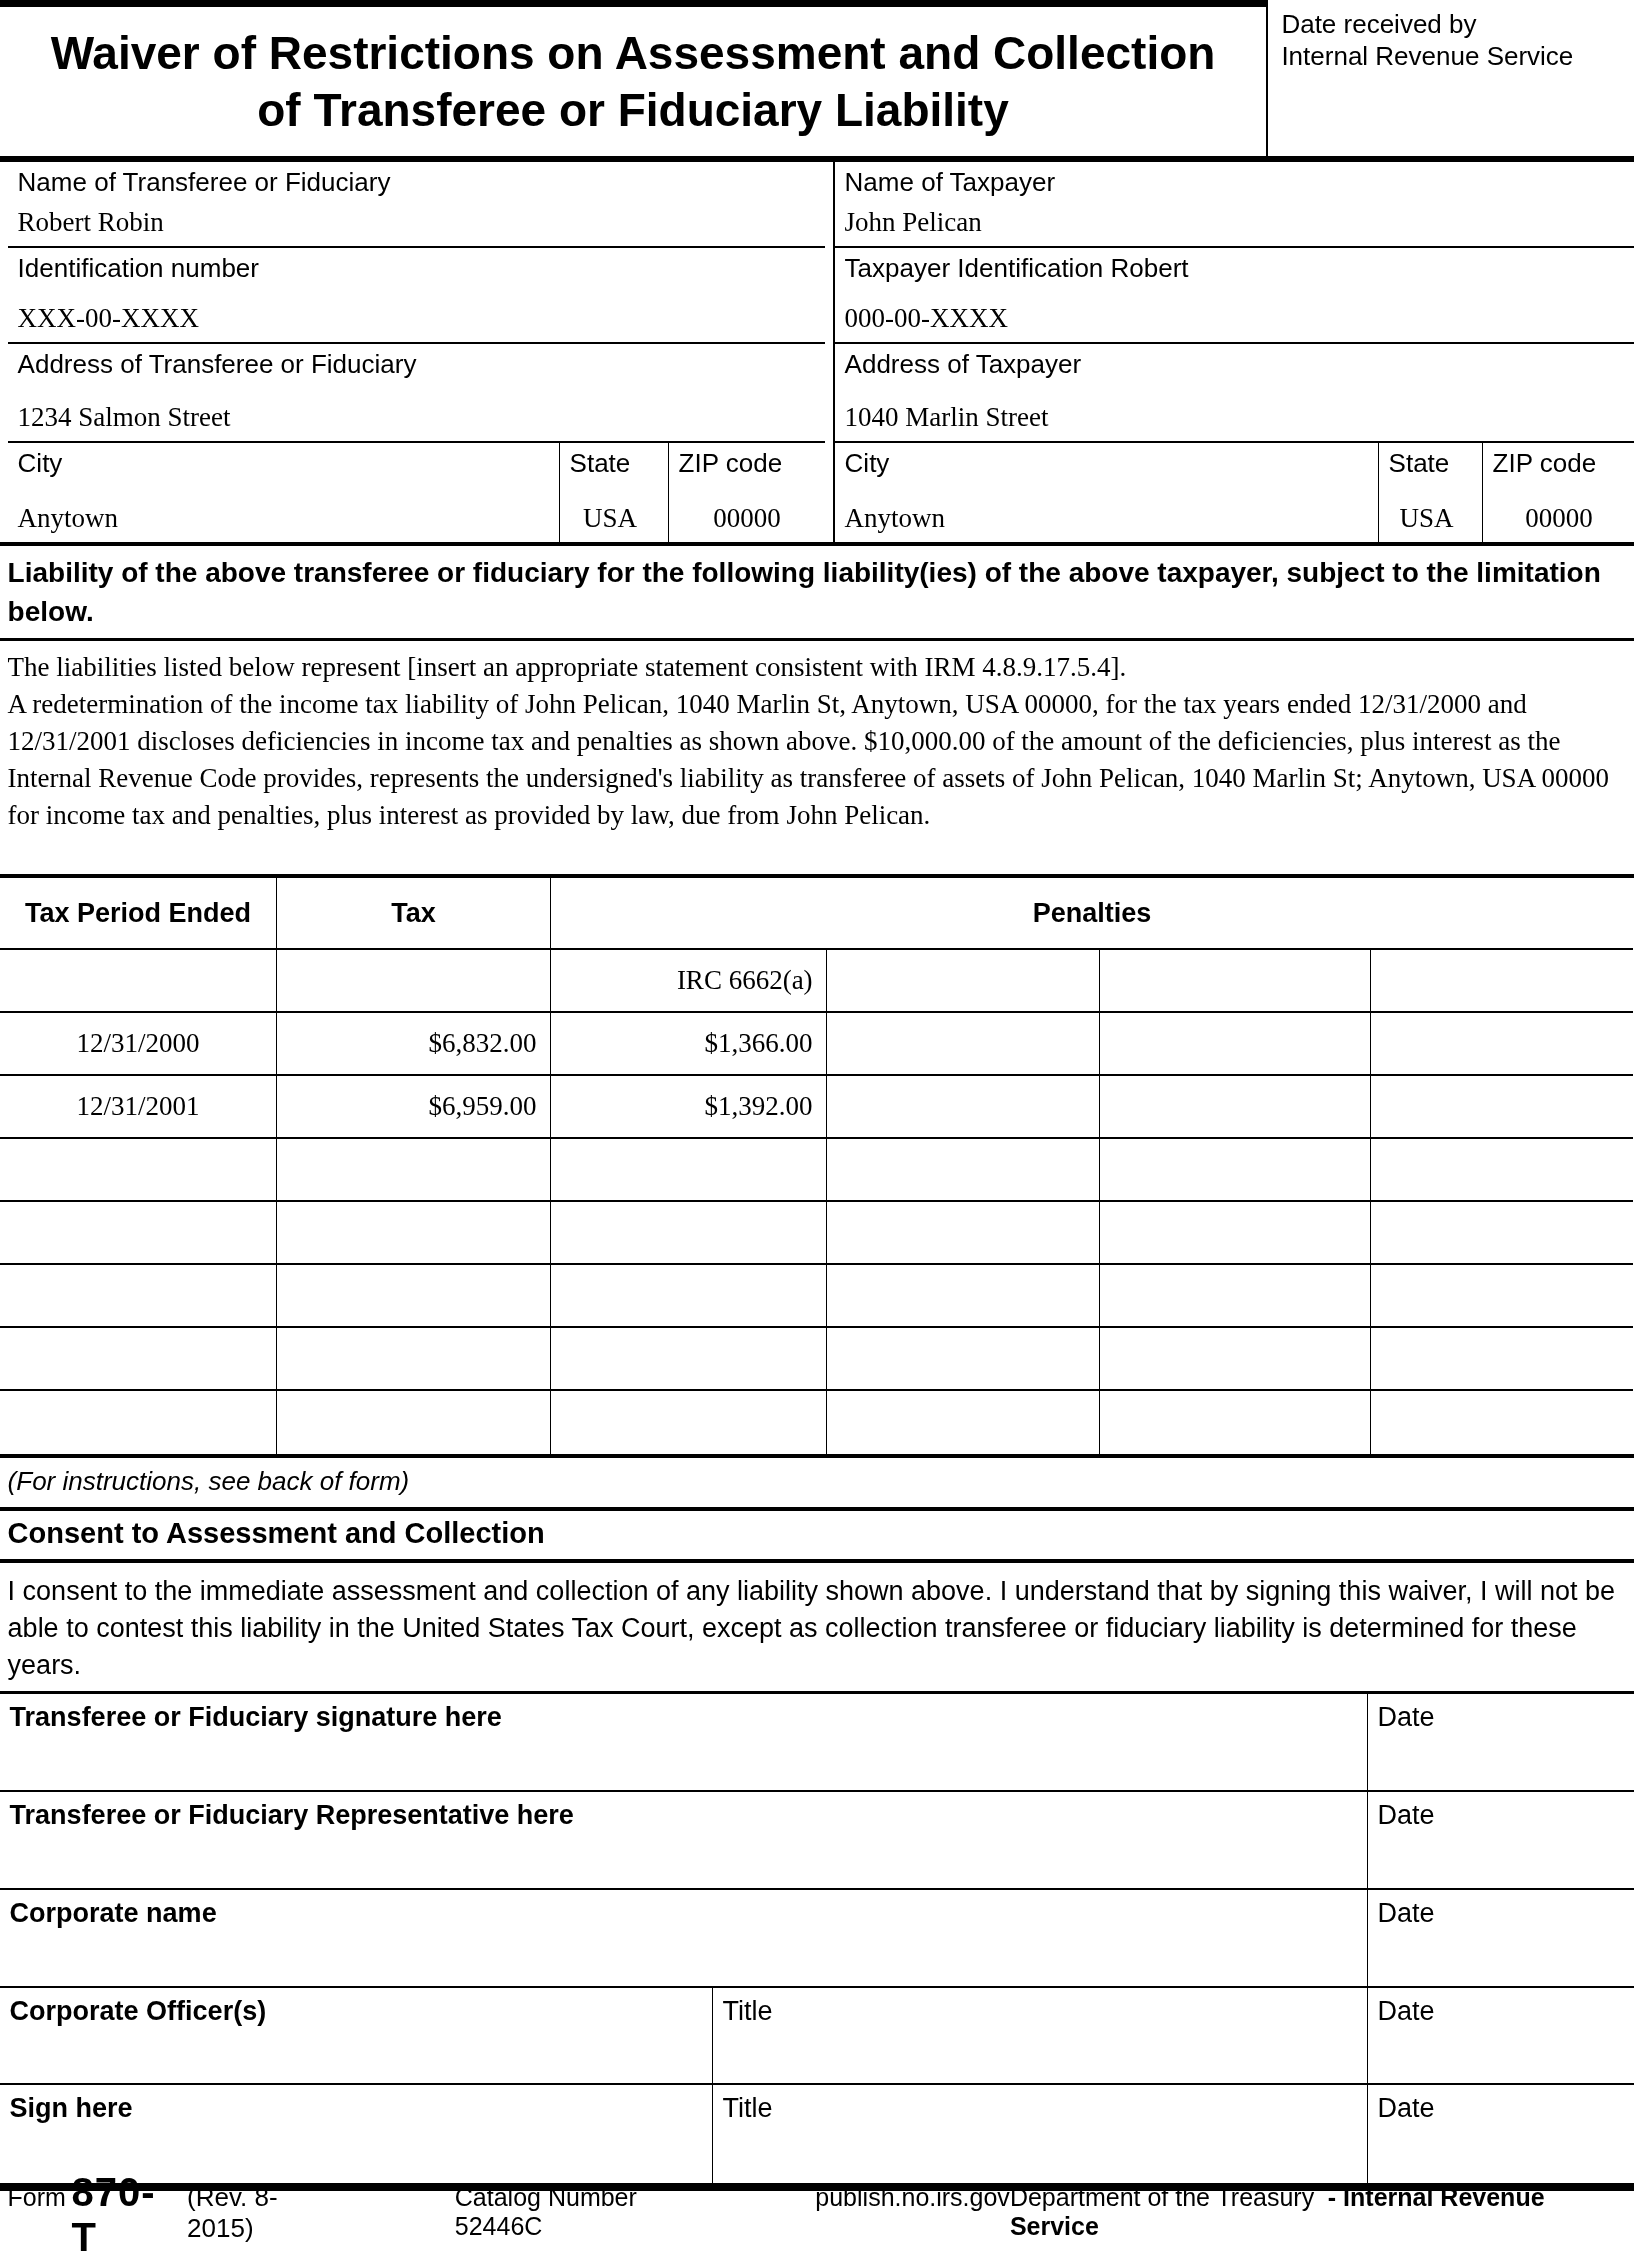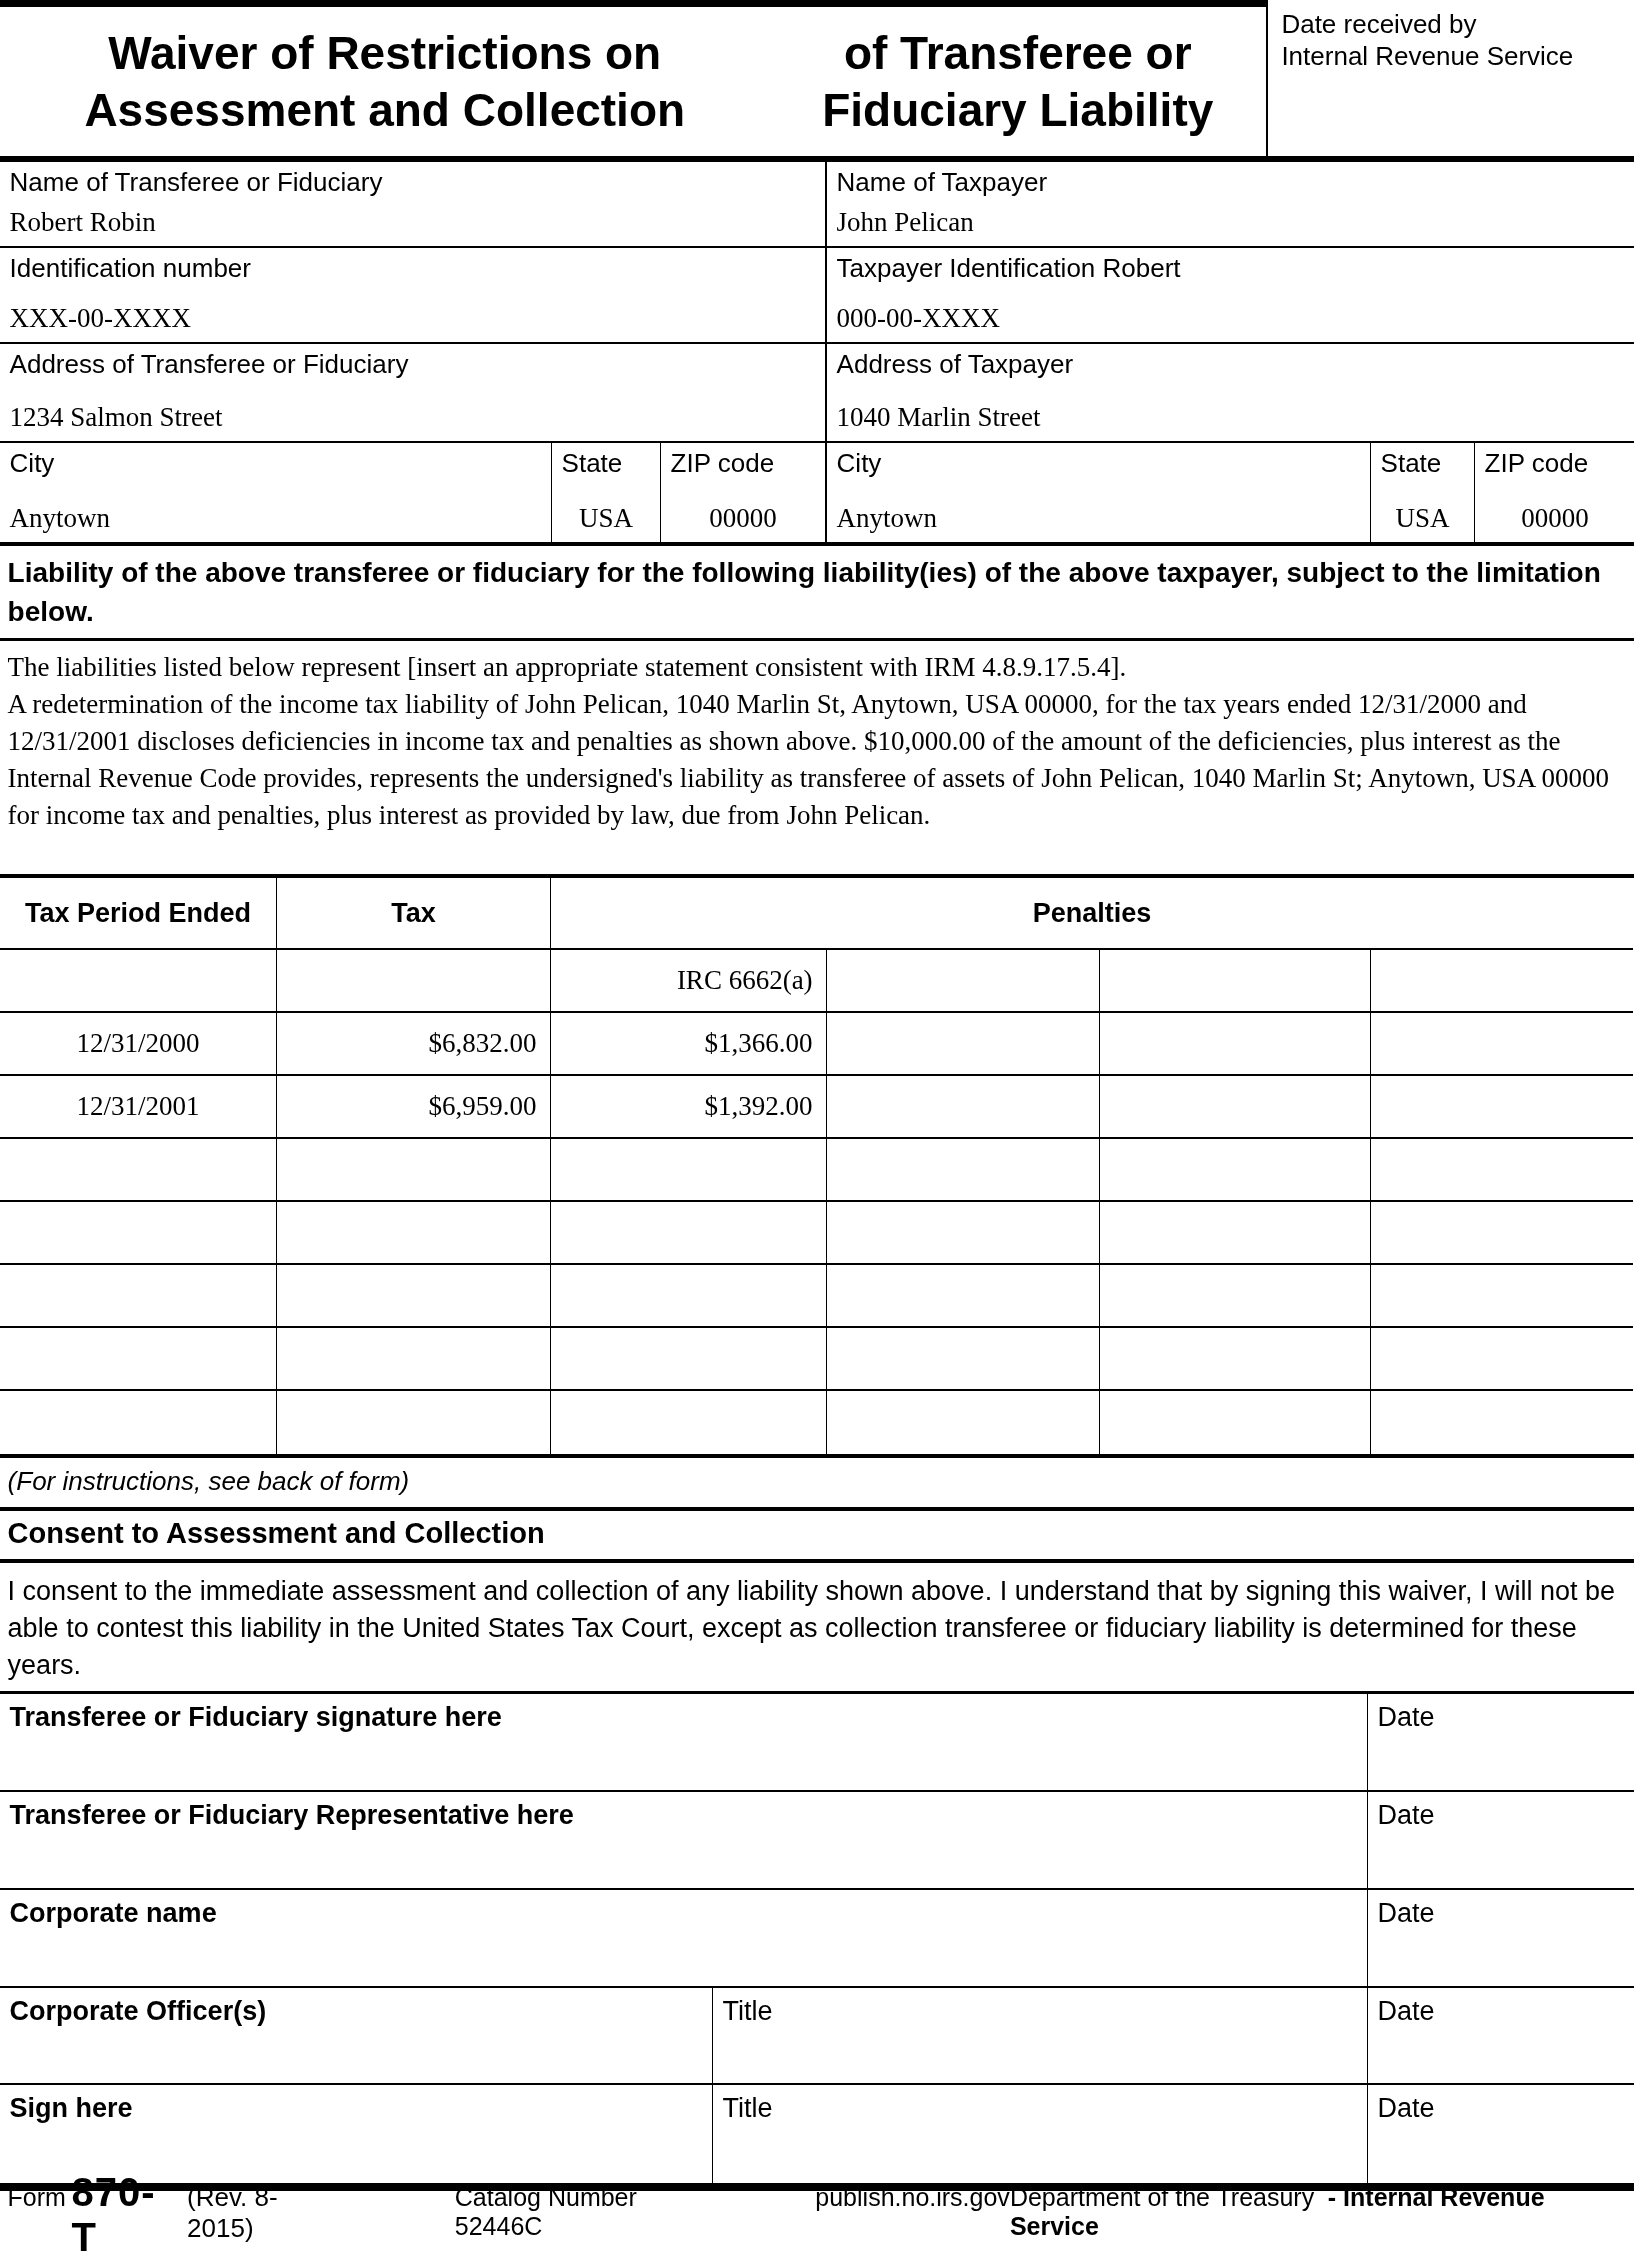--- a/index.html
+++ b/index.html
@@ -4,29 +4,29 @@
 <style>
   * { margin:0; padding:0; box-sizing:border-box; }
   html,body { background:#fff; }
   body { width:1635px; height:2260px; position:relative;
          font-family:"Liberation Sans", sans-serif; color:#000; }
   .page { width:1635px; height:2260px; position:relative; background:#fff; overflow:hidden; }
 
   
   .header { display:flex; border-bottom:6.7px solid #000; height:162px; }
   .title-box { flex:1; border-top:7.6px solid #000; border-right:2.9px solid #000;
-               display:flex; justify-content:center; align-items:center; }
+               display:flex; flex-direction:column; justify-content:center; align-items:center; }
   .title-line { font-size:46px; font-weight:bold; line-height:57px; text-align:center; }
   .date-box { width:367px; padding:7.6px 3.8px 0 13.4px; font-size:26px; line-height:32.5px; }
 
   
   .fields { display:grid; grid-template-columns:551px 109px 165px 545px 104px 161px;
             grid-template-rows:86px 96px 99px 99px; border-bottom:4.8px solid #000; }
   .fcell { display:flex; flex-direction:column; justify-content:space-between;
-           padding:4.8px 9.6px 7.6px 9.6px; border-bottom:2.9px solid #000; }
+           padding:4.8px 9.6px 7.6px 9.6px; border-bottom:2.9px solid #000;margin-left:8px; }
   .fcell.last-row { border-bottom:none; }
   .span3 { grid-column:span 3; }
   .mid-div { border-left:2.9px solid #000; }
   .thin-div { border-left:1.9px solid #000; }
   .flabel { font-size:26px; line-height:31px; }
   .fvalue { font-family:"Liberation Serif", serif; font-size:27px; line-height:31px; }
   .center { text-align:center; }
 
   
   .liability-heading { padding:6.7px 23px 7.6px 7.6px; font-size:28px; font-weight:bold;

